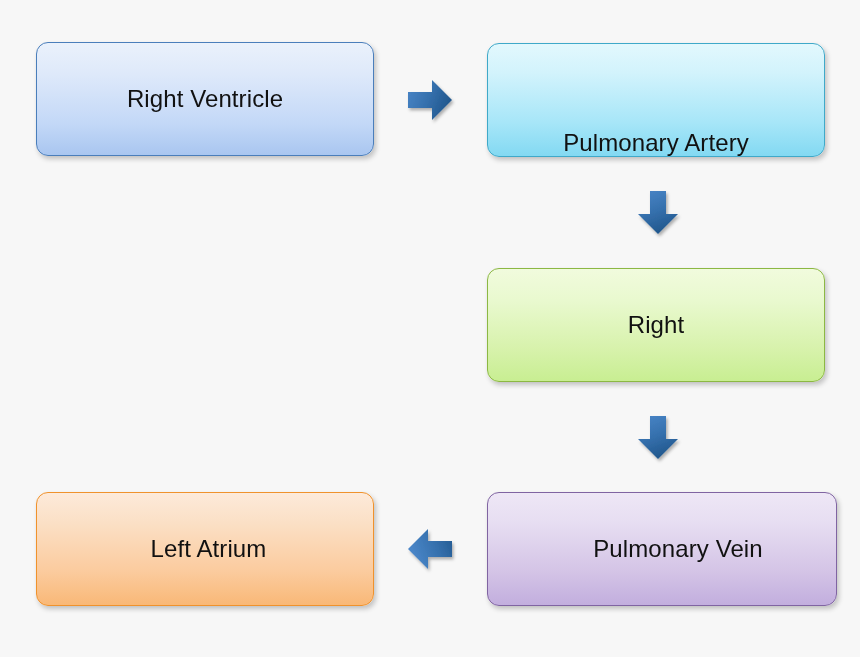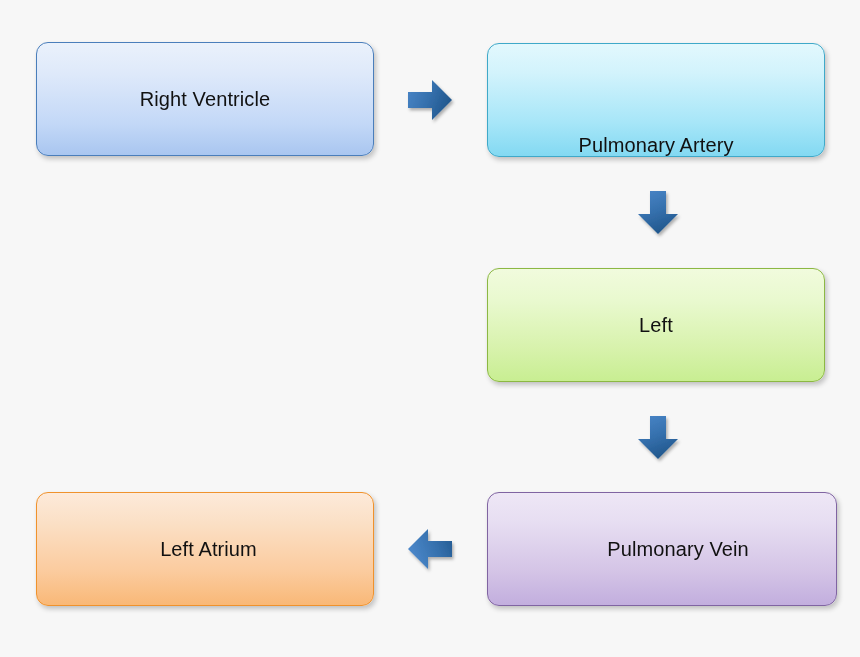--- a/index.html
+++ b/index.html
@@ -26,21 +26,21 @@
     box-sizing: border-box;
     border-radius: 12px;
     border-style: solid;
     border-width: 1.6px;
     display: flex;
     align-items: center;
     justify-content: center;
     box-shadow: 2px 3px 5px rgba(0,0,0,0.22);
   }
   .node-label {
-    font-size: 20px;
+    font-size: 24px;
     line-height: 1.1;
     color: #111111;
     letter-spacing: 0.1px;
     white-space: nowrap;
     font-family: "Liberation Sans", sans-serif;
   }
 
   .node-right-ventricle {
     left: 36px;  top: 42px;  width: 338px; height: 114px;
     border-color: #4a7ebb;
@@ -120,21 +120,21 @@
         </linearGradient>
         <filter id="shDown1" x="-40%" y="-40%" width="200%" height="200%">
           <feDropShadow dx="1.6" dy="2.4" stdDeviation="1.6" flood-color="#000000" flood-opacity="0.30"></feDropShadow>
         </filter>
       </defs>
       <polygon points="15,2 31,2 31,25 43,25 23,45 3,25 15,25" fill="url(#gradDown1)" filter="url(#shDown1)"></polygon>
     </svg>
   </div>
 
   <div class="node node-lungs">
-    <span class="node-label">Left</span>
+    <span class="node-label">Right</span>
   </div>
 
   <div class="arrow arrow-lu-to-pv">
     <svg width="46" height="48" viewBox="0 0 46 48">
       <defs>
         <linearGradient id="gradDown2" x1="0" y1="0" x2="0.35" y2="1">
           <stop offset="0%" stop-color="#4a86c8"></stop>
           <stop offset="55%" stop-color="#3570ad"></stop>
           <stop offset="100%" stop-color="#23598f"></stop>
         </linearGradient>

